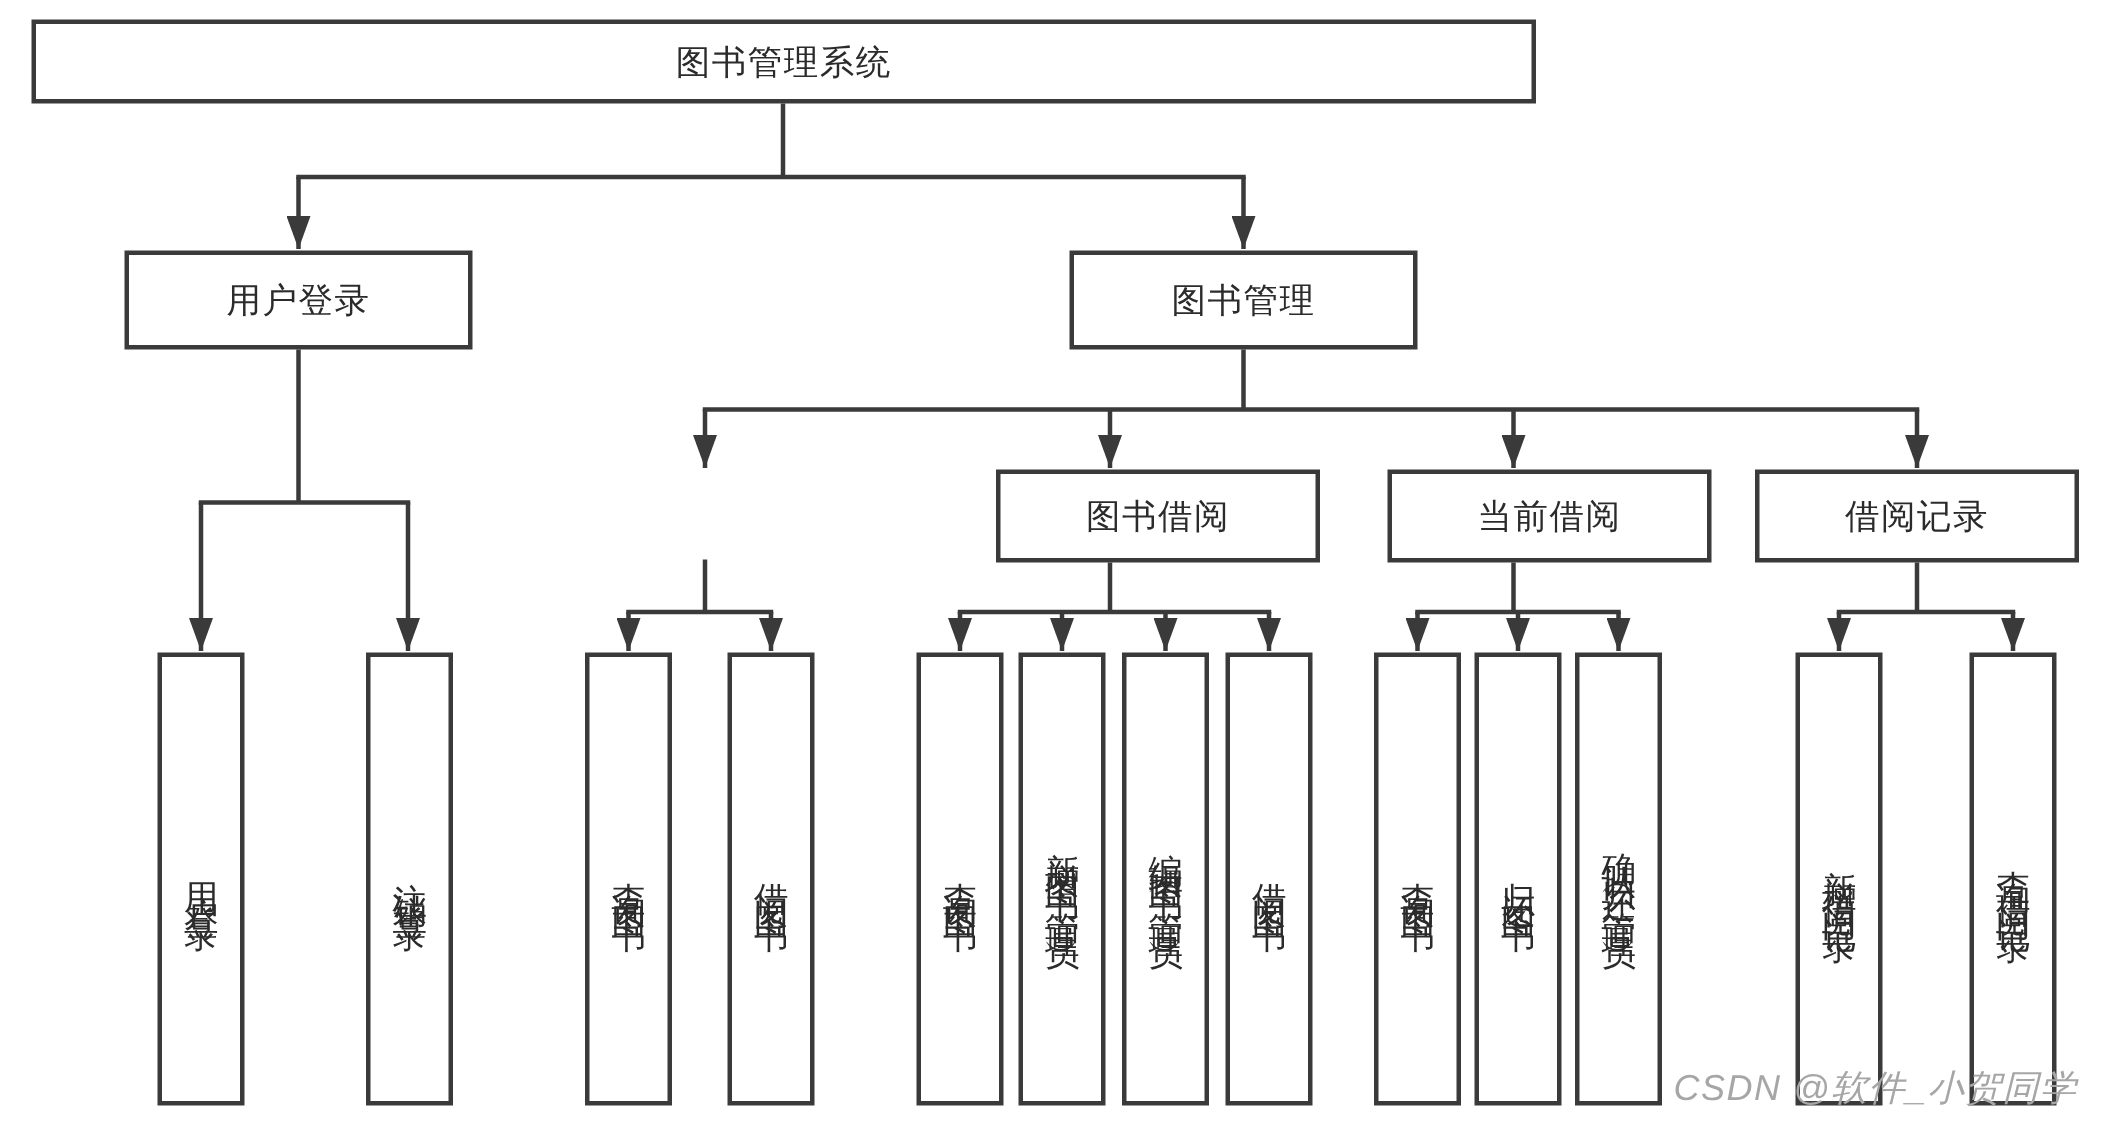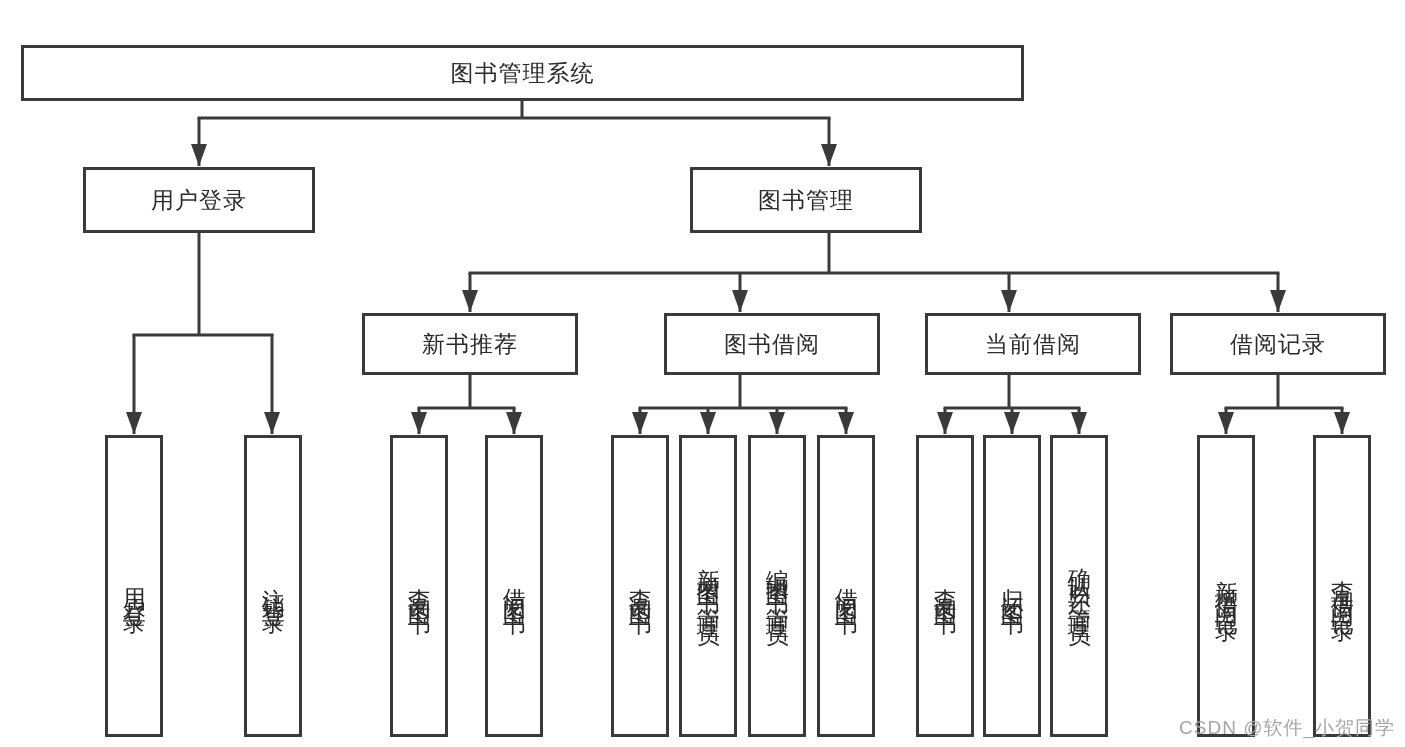--- a/index.html
+++ b/index.html
@@ -27,24 +27,24 @@
     align-items: center;
     justify-content: center;
     text-align: center;
   }
   .hlabel {
     font-size: 23px;
     letter-spacing: 1px;
     white-space: nowrap;
     color: #2b2b2b;
   }
-  .node.root  { left: 21px;  top: 13px;  width: 1003px; height: 56px; margin-top: 32px; }
+  .node.root  { left: 21px;  top: 13px;  width: 1003px; height: 56px; }
   .node.l2    { top: 167px; width: 232px; height: 66px; }
   .node.l2.a  { left: 83px; }
-  .node.l2.b  { left: 690px; }
+  .node.l2.b  { left: 713px; }
   .node.l3    { top: 313px; width: 216px; height: 62px; }
   .node.l3.c1 { left: 362px; }
   .node.l3.c2 { left: 632px; margin-left: 32px; }
   .node.l3.c3 { left: 901px; margin-left: 24px; }
   .node.l3.c4 { left: 1170px; }
   .node.leaf  { top: 435px; width: 58px; height: 302px; }
   .leaf.p1  { left: 105px; }
   .leaf.p2  { left: 244px; }
   .leaf.p3  { left: 390px; }
   .leaf.p4  { left: 485px; }
@@ -61,26 +61,27 @@
     writing-mode: vertical-rl;
     text-orientation: mixed;
     font-size: 23px;
     line-height: 1.1;
     letter-spacing: 8px;
     white-space: nowrap;
     color: #2b2b2b;
   }
   .watermark {
     position: absolute;
-    right: 10px;
+    right: 20px;
     bottom: 6px;
-    font-size: 19px;
+    font-size: 24px;
     letter-spacing: 1px;
     color: #a6a6a6;
     white-space: nowrap;
+    font-style: italic;
   }
 </style>
 </head>
 <body>
 
 <div class="stage">
 
   <svg class="connectors" width="1405" height="747" viewBox="0 0 1405 747" xmlns="http://www.w3.org/2000/svg">
     <defs>
       <marker id="arrow" viewBox="0 0 22 16" refX="22" refY="8" markerWidth="22" markerHeight="16" markerUnits="userSpaceOnUse" orient="auto">
@@ -149,23 +150,20 @@
     <span class="hlabel">图书管理系统</span>
   </div>
 
   <div class="node l2 a">
     <span class="hlabel">用户登录</span>
   </div>
   <div class="node l2 b">
     <span class="hlabel">图书管理</span>
   </div>
 
-  <div class="node l3 c1">
-    <span class="hlabel">新书推荐</span>
-  </div>
   <div class="node l3 c2">
     <span class="hlabel">图书借阅</span>
   </div>
   <div class="node l3 c3">
     <span class="hlabel">当前借阅</span>
   </div>
   <div class="node l3 c4">
     <span class="hlabel">借阅记录</span>
   </div>
 

